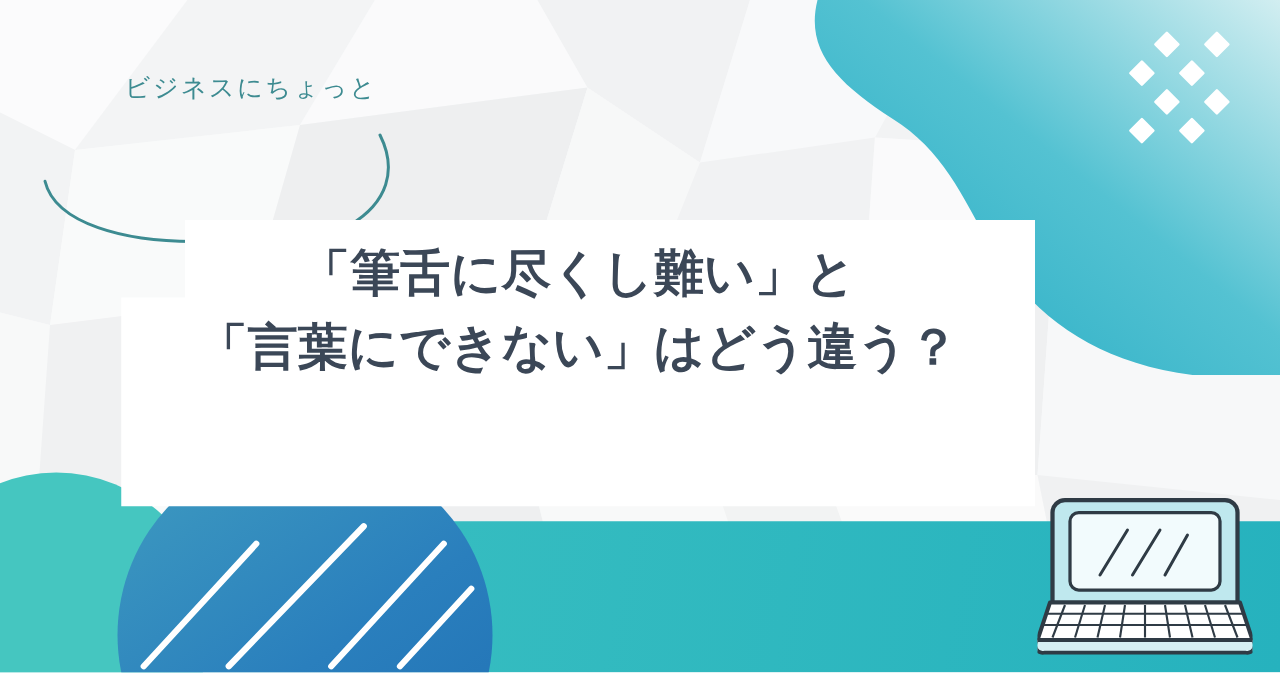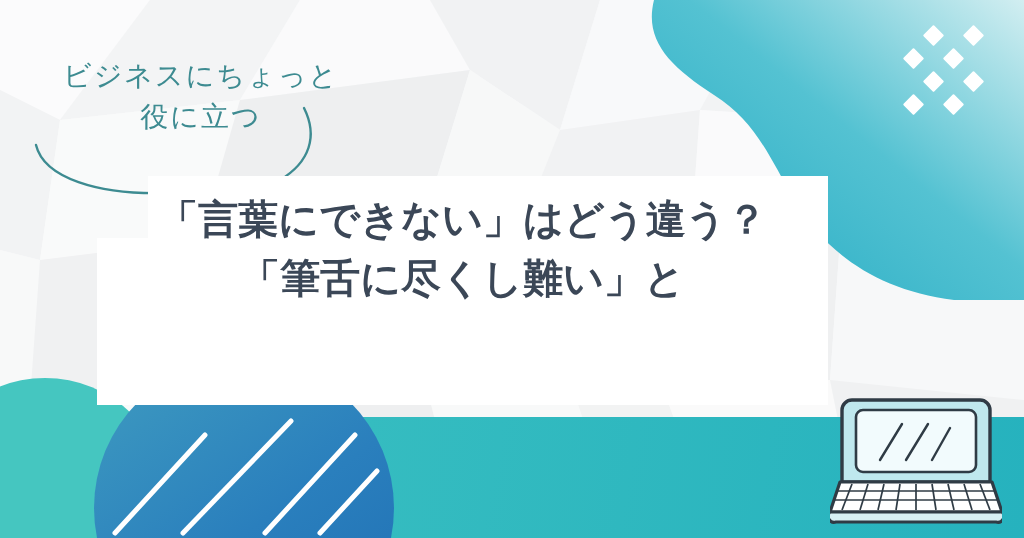--- a/index.html
+++ b/index.html
@@ -33,21 +33,21 @@
   .band-blob{position:absolute;z-index:5;left:94px;bottom:-120px;
         width:300px;height:300px;border-radius:50%;
         background:linear-gradient(145deg,#3f9cc0 0%,#2a7fbd 55%,#1f6fb4 100%);}
   .stripes{position:absolute;z-index:6;left:105px;bottom:0px;
         width:340px;height:125px;overflow:hidden;}
 
   
   .catch{position:absolute;z-index:8;left:36px;top:56px;width:330px;
          color:#3d8b91;text-align:center;
          font-family:"DejaVu Sans",sans-serif;
-         font-size:28px;line-height:1.45;font-weight:400;
+         font-size:20px;line-height:1.45;font-weight:400;
          letter-spacing:2px;}
   .catch .l2{display:block;}
   .bubble{position:absolute;z-index:7;left:18px;top:100px;}
 
   
   .card-top{position:absolute;z-index:9;left:148px;top:176px;
             width:680px;height:66px;background:#ffffff;}
   .card{position:absolute;z-index:9;left:97px;top:238px;
         width:731px;height:167px;background:#ffffff;}
   .title{position:absolute;z-index:10;left:97px;top:190px;width:731px;
@@ -144,29 +144,28 @@
     <g fill="none" stroke="#3d8b91" stroke-width="2.4" stroke-linecap="round">
       <path d="M18,45 C26,78 80,95 148,93"></path>
       <path d="M166,93 L176,93" stroke-dasharray="2 5"></path>
       <path d="M182,92 C218,100 252,116 280,136"></path>
       <path d="M286,8 C300,36 292,62 262,80 L292,84 L272,106"></path>
     </g>
   </svg>
 
   <div class="catch">
     <span class="l1">ビジネスにちょっと</span>
-    <span class="l2">役に立つ</span>
   </div>
 
   <div class="card-top"></div>
   <div class="card"></div>
 
   <div class="title">
+    <span>「筆舌に尽くし難い」と</span>
     <span>「言葉にできない」はどう違う？</span>
-    <span>「筆舌に尽くし難い」と</span>
   </div>
 
   <svg class="laptop" width="172" height="140" viewBox="0 0 172 140">
 
     <path d="M22,8 h128 a10,10 0 0 1 10,10 v72 h-148 v-72 a10,10 0 0 1 10,-10 z" fill="#bfe8ee" stroke="#2f3b45" stroke-width="3.4" stroke-linejoin="round"></path>
 
     <rect x="26" y="18" width="120" height="62" rx="7" fill="#f2fbfd" stroke="#2f3b45" stroke-width="2.6"></rect>
 
     <g stroke="#2f3b45" stroke-width="2.4" stroke-linecap="round">
       <line x1="50" y1="68" x2="72" y2="32"></line>

